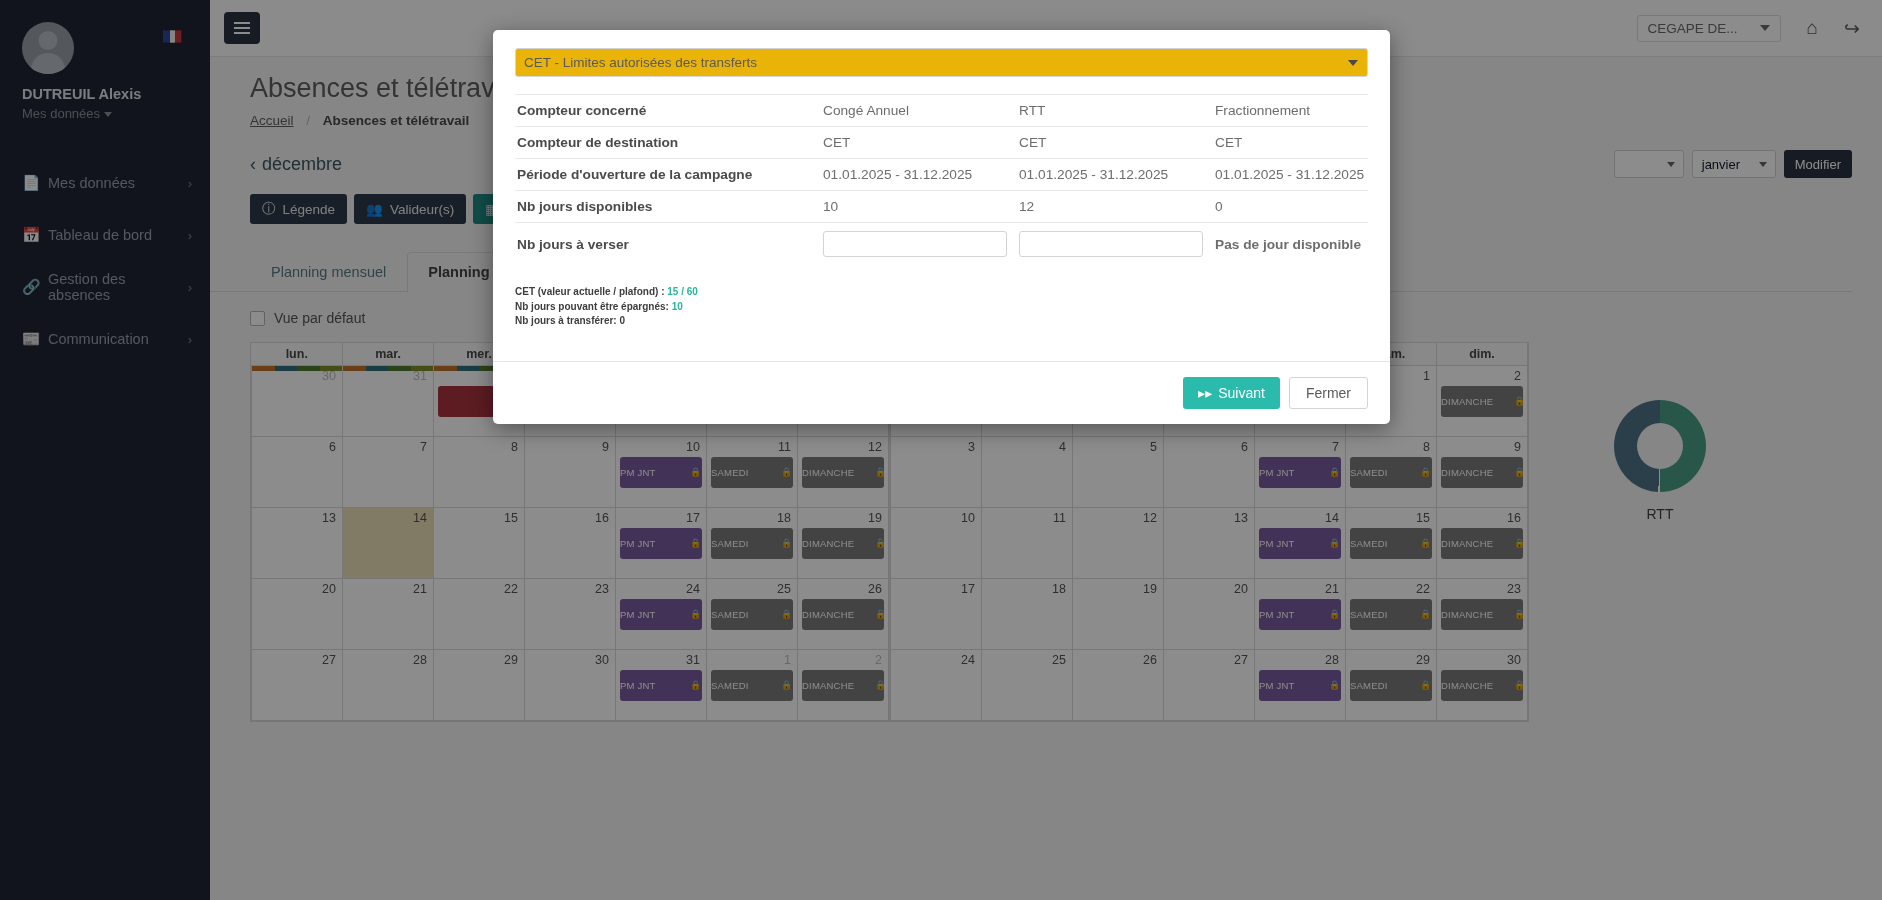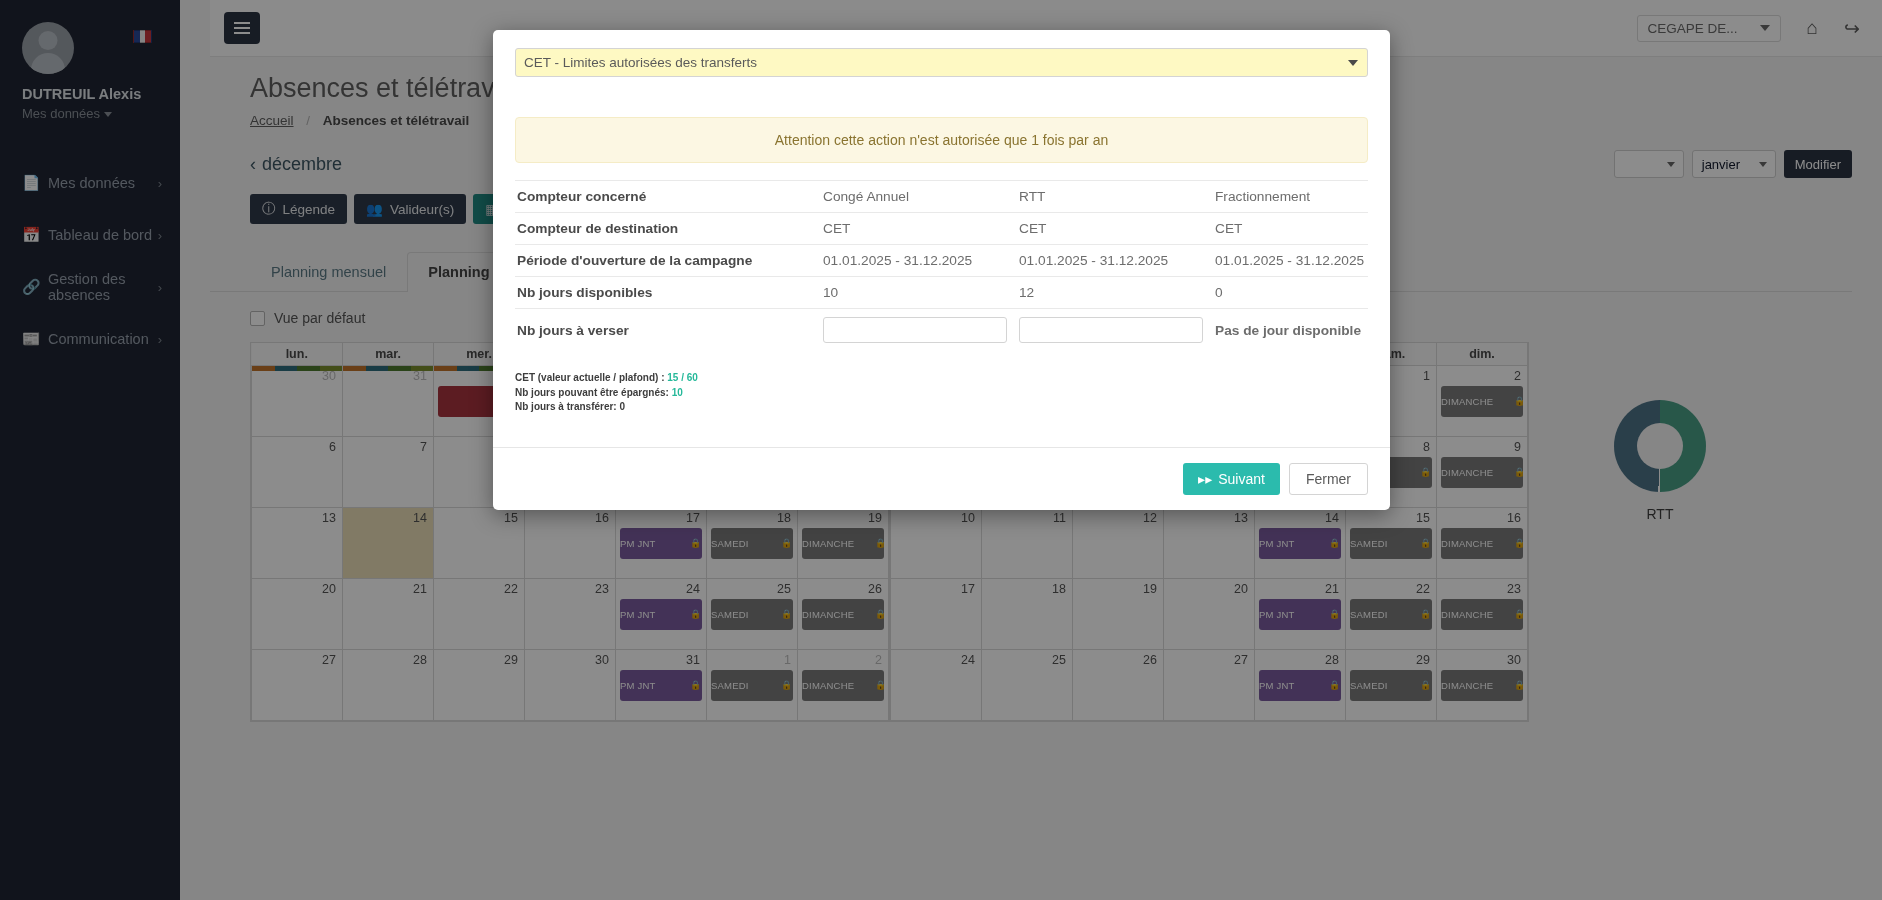--- a/index.html
+++ b/index.html
@@ -8,21 +8,21 @@
     font-family: "Liberation Sans", sans-serif;
     font-size: 14px;
     background: #f4f4f4;
     color: #4a4a4a;
     position: relative;
   }
 
   
   #sidebar {
     position: absolute; left: 0; top: 0;
-    width: 180px; height: 900px;
+    width: 210px; height: 900px;
     background: #1f2633;
     color: #98a0ad;
     z-index: 5;
   }
   .side-user { padding: 22px 0 0 22px; position: relative; }
   .avatar {
     width: 52px; height: 52px; border-radius: 50%;
     background: #9aa0a8; position: relative; overflow: hidden;
   }
   .avatar::before {
@@ -174,21 +174,21 @@
   }
   .m-head { position: relative; padding: 22px 0 18px; border-bottom: 1px solid #e6e6e6; }
   .m-title { text-align: center; font-size: 23px; color: #5a5a5a; font-weight: normal; }
   .m-close {
     position: absolute; right: 18px; top: 14px; font-size: 20px;
     color: #9a9a9a; cursor: pointer; line-height: 1;
   }
   .m-body { padding: 18px 22px 8px; }
   .m-select {
     width: 100%; height: 29px; border: 1px solid #d4d4d4; border-radius: 3px;
-    background: #fef9c3; font-size: 13.5px; color: #5a5a5a; padding: 0 28px 0 8px;
+    background: #eab308; font-size: 13.5px; color: #5a5a5a; padding: 0 28px 0 8px;
     font-family: inherit; position: relative; display:flex; align-items:center;
     cursor: pointer;
   }
   .m-select .caret {
     position:absolute; right: 9px; border-left:5px solid transparent;border-right:5px solid transparent;border-top:6px solid #4a4a4a;
   }
   .alert {
     margin-top: 40px; background: #fcf7e3; border: 1px solid #f5ecc6;
     border-radius: 4px; padding: 14px; text-align: center;
     color: #8a7430; font-size: 14px;
@@ -757,21 +757,20 @@
 
 <div id="overlay"></div>
 
 <div id="modal">
   <div class="m-body">
     <div class="m-select">
       <span>CET - Limites autorisées des transferts</span>
       <span class="caret"></span>
     </div>
 
-    <div class="alert">Attention cette action n'est autorisée que 1 fois par an</div>
 
     <table class="grid">
       <tbody>
           <tr>
         <td class="lab">Compteur concerné</td>
         <td class="c1">Congé Annuel</td>
         <td class="c2">RTT</td>
         <td>Fractionnement</td>
       </tr>
       <tr>

